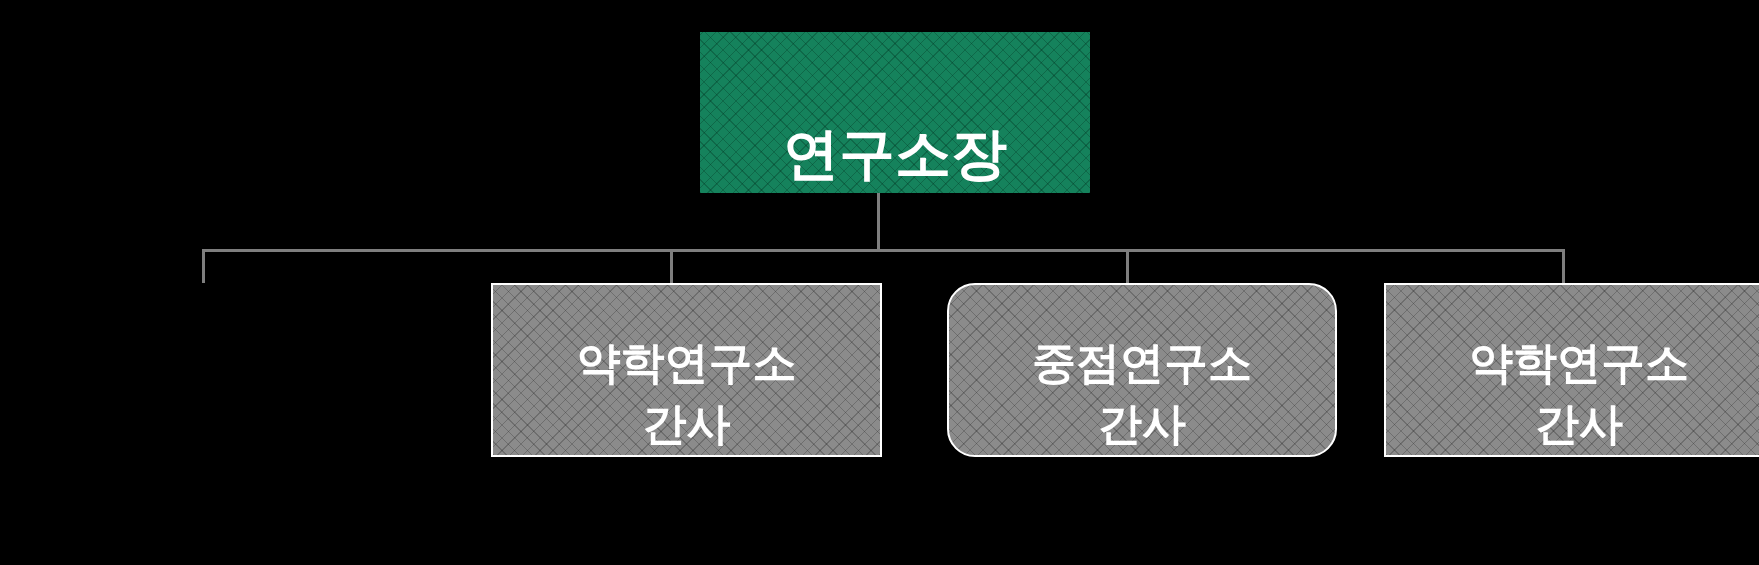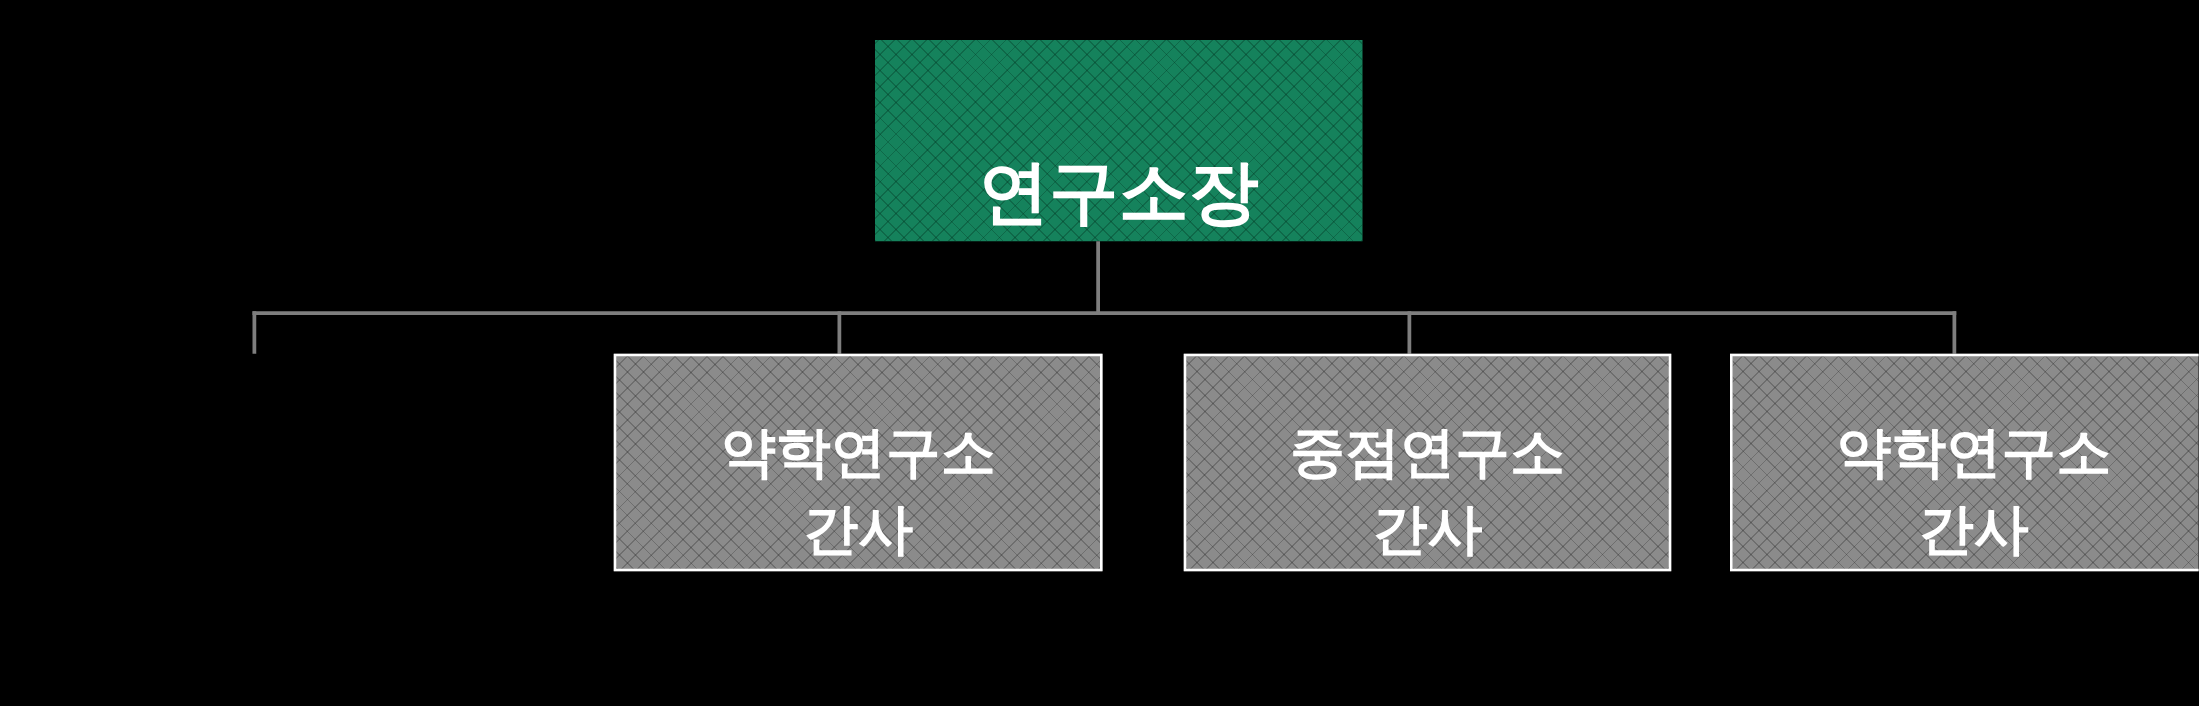--- a/index.html
+++ b/index.html
@@ -49,21 +49,21 @@
     background-image:
       repeating-linear-gradient(45deg,  rgba(25,25,25,0.25) 0 1px, transparent 1px 9px),
       repeating-linear-gradient(-45deg, rgba(25,25,25,0.25) 0 1px, transparent 1px 9px);
     border: 2px solid #FFFFFF;
     font-size: 44px;
     line-height: 1.4;
   }
 
   .child-1 { left: 8px;    width: 389px; }
   .child-2 { left: 476px;  width: 391px; }
-  .child-3 { left: 932px;  width: 390px; }
+  .child-3 { left: 932px;  width: 390px; border-radius: 28px; }
   .child-4 { left: 1369px; width: 390px; }
 
   .node-label .line { display: block; }
 
   
   .connector {
     position: absolute;
     background: #7E7E7E;
   }
   .stem   { left: 877px;  top: 193px; width: 3px;    height: 57px; }

